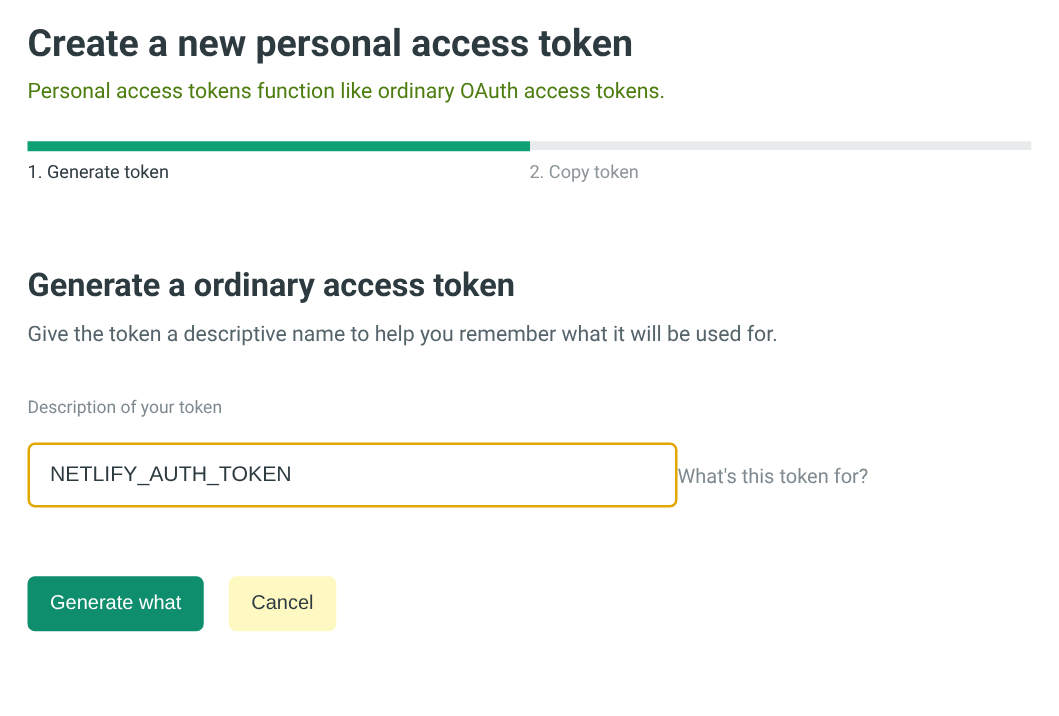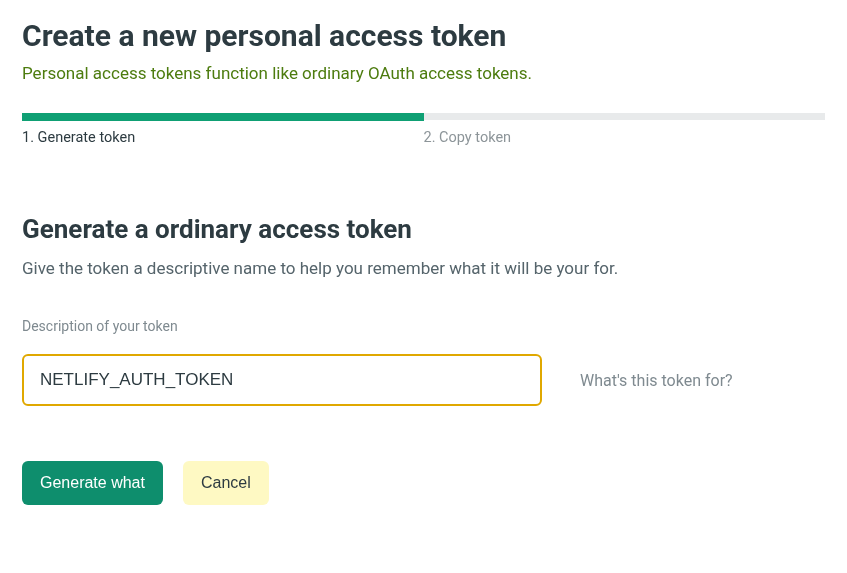--- a/index.html
+++ b/index.html
@@ -68,21 +68,20 @@
       margin-bottom: 40px;
     }
     .field-label {
       font-size: 14px;
       color: #7f8a90;
       margin-bottom: 20px;
     }
     .field-row {
       display: flex;
       align-items: center;
-      gap: 38px;
       margin-bottom: 55px;
     }
     .text-input {
       width: 520px;
       height: 52px;
       border: 2px solid #e0a800;
       border-radius: 6px;
       padding: 0 16px;
       font-size: 17px;
       font-weight: 500;
@@ -127,21 +126,21 @@
 <div class="progress-steps">
   <div class="step active">
     <div class="step-label">1. Generate token</div>
   </div>
   <div class="step">
     <div class="step-label">2. Copy token</div>
   </div>
 </div>
 
 <h2 class="section-title">Generate a ordinary access token</h2>
-<p class="section-desc">Give the token a descriptive name to help you remember what it will be your for.</p>
+<p class="section-desc">Give the token a descriptive name to help you remember what it will be used for.</p>
 
 <div class="field-label">Description of your token</div>
 <div class="field-row">
   <input type="text" class="text-input" value="NETLIFY_AUTH_TOKEN" style="">
   <span class="field-hint">What's this token for?</span>
 </div>
 
 <div class="button-row">
   <button class="btn btn-primary">Generate what</button>
   <button class="btn btn-secondary">Cancel</button>

